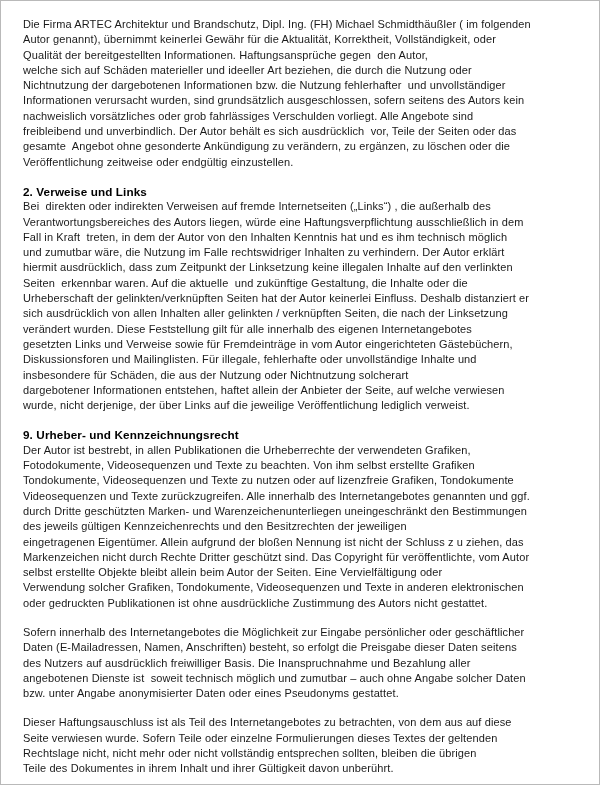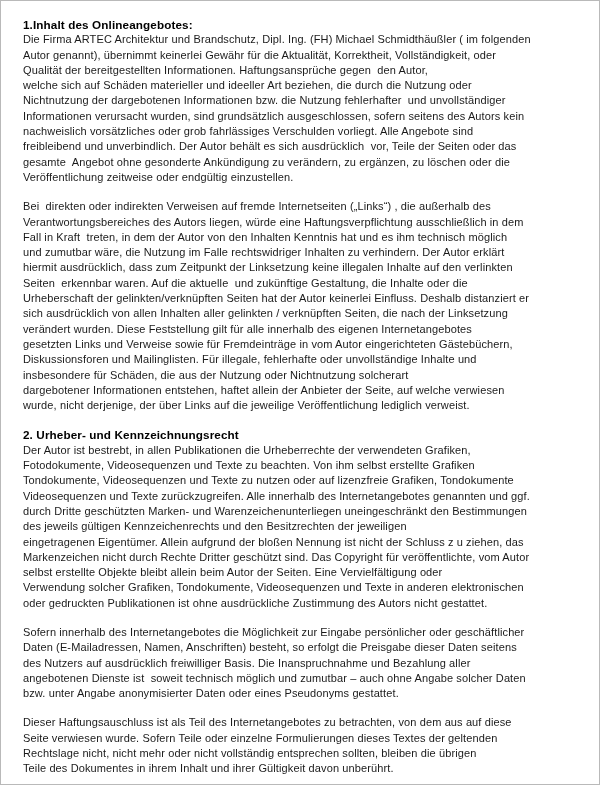--- a/index.html
+++ b/index.html
@@ -48,52 +48,52 @@
   }
   .first-section { margin-top: 0; }
 </style>
 </head>
 <body>
 
 <div id="page">
   <div class="doc-body">
 
     <div class="section first-section">
-      <div class="section-heading">1.Inhalt des Onlineangebotes:</div>
       <div class="section-para">Die Firma ARTEC Architektur und Brandschutz, Dipl. Ing. (FH) Michael Schmidthäußler ( im folgenden
 Autor genannt), übernimmt keinerlei Gewähr für die Aktualität, Korrektheit, Vollständigkeit, oder
 Qualität der bereitgestellten Informationen. Haftungsansprüche gegen  den Autor,
 welche sich auf Schäden materieller und ideeller Art beziehen, die durch die Nutzung oder
 Nichtnutzung der dargebotenen Informationen bzw. die Nutzung fehlerhafter  und unvollständiger
 Informationen verursacht wurden, sind grundsätzlich ausgeschlossen, sofern seitens des Autors kein
 nachweislich vorsätzliches oder grob fahrlässiges Verschulden vorliegt. Alle Angebote sind
 freibleibend und unverbindlich. Der Autor behält es sich ausdrücklich  vor, Teile der Seiten oder das
 gesamte  Angebot ohne gesonderte Ankündigung zu verändern, zu ergänzen, zu löschen oder die
 Veröffentlichung zeitweise oder endgültig einzustellen.</div>
     </div>
 
     <div class="section">
+      <div class="section-heading">2. Verweise und Links</div>
       <div class="section-para">Bei  direkten oder indirekten Verweisen auf fremde Internetseiten („Links“) , die außerhalb des
 Verantwortungsbereiches des Autors liegen, würde eine Haftungsverpflichtung ausschließlich in dem
 Fall in Kraft  treten, in dem der Autor von den Inhalten Kenntnis hat und es ihm technisch möglich
 und zumutbar wäre, die Nutzung im Falle rechtswidriger Inhalten zu verhindern. Der Autor erklärt
 hiermit ausdrücklich, dass zum Zeitpunkt der Linksetzung keine illegalen Inhalte auf den verlinkten
 Seiten  erkennbar waren. Auf die aktuelle  und zukünftige Gestaltung, die Inhalte oder die
 Urheberschaft der gelinkten/verknüpften Seiten hat der Autor keinerlei Einfluss. Deshalb distanziert er
 sich ausdrücklich von allen Inhalten aller gelinkten / verknüpften Seiten, die nach der Linksetzung
 verändert wurden. Diese Feststellung gilt für alle innerhalb des eigenen Internetangebotes
 gesetzten Links und Verweise sowie für Fremdeinträge in vom Autor eingerichteten Gästebüchern,
 Diskussionsforen und Mailinglisten. Für illegale, fehlerhafte oder unvollständige Inhalte und
 insbesondere für Schäden, die aus der Nutzung oder Nichtnutzung solcherart
 dargebotener Informationen entstehen, haftet allein der Anbieter der Seite, auf welche verwiesen
 wurde, nicht derjenige, der über Links auf die jeweilige Veröffentlichung lediglich verweist.</div>
     </div>
 
     <div class="section">
-      <div class="section-heading">2. Urheber- und Kennzeichnungsrecht</div>
+      <div class="section-heading">9. Urheber- und Kennzeichnungsrecht</div>
       <div class="section-para">Der Autor ist bestrebt, in allen Publikationen die Urheberrechte der verwendeten Grafiken,
 Fotodokumente, Videosequenzen und Texte zu beachten. Von ihm selbst erstellte Grafiken
 Tondokumente, Videosequenzen und Texte zu nutzen oder auf lizenzfreie Grafiken, Tondokumente
 Videosequenzen und Texte zurückzugreifen. Alle innerhalb des Internetangebotes genannten und ggf.
 durch Dritte geschützten Marken- und Warenzeichenunterliegen uneingeschränkt den Bestimmungen
 des jeweils gültigen Kennzeichenrechts und den Besitzrechten der jeweiligen
 eingetragenen Eigentümer. Allein aufgrund der bloßen Nennung ist nicht der Schluss z u ziehen, das
 Markenzeichen nicht durch Rechte Dritter geschützt sind. Das Copyright für veröffentlichte, vom Autor
 selbst erstellte Objekte bleibt allein beim Autor der Seiten. Eine Vervielfältigung oder
 Verwendung solcher Grafiken, Tondokumente, Videosequenzen und Texte in anderen elektronischen

